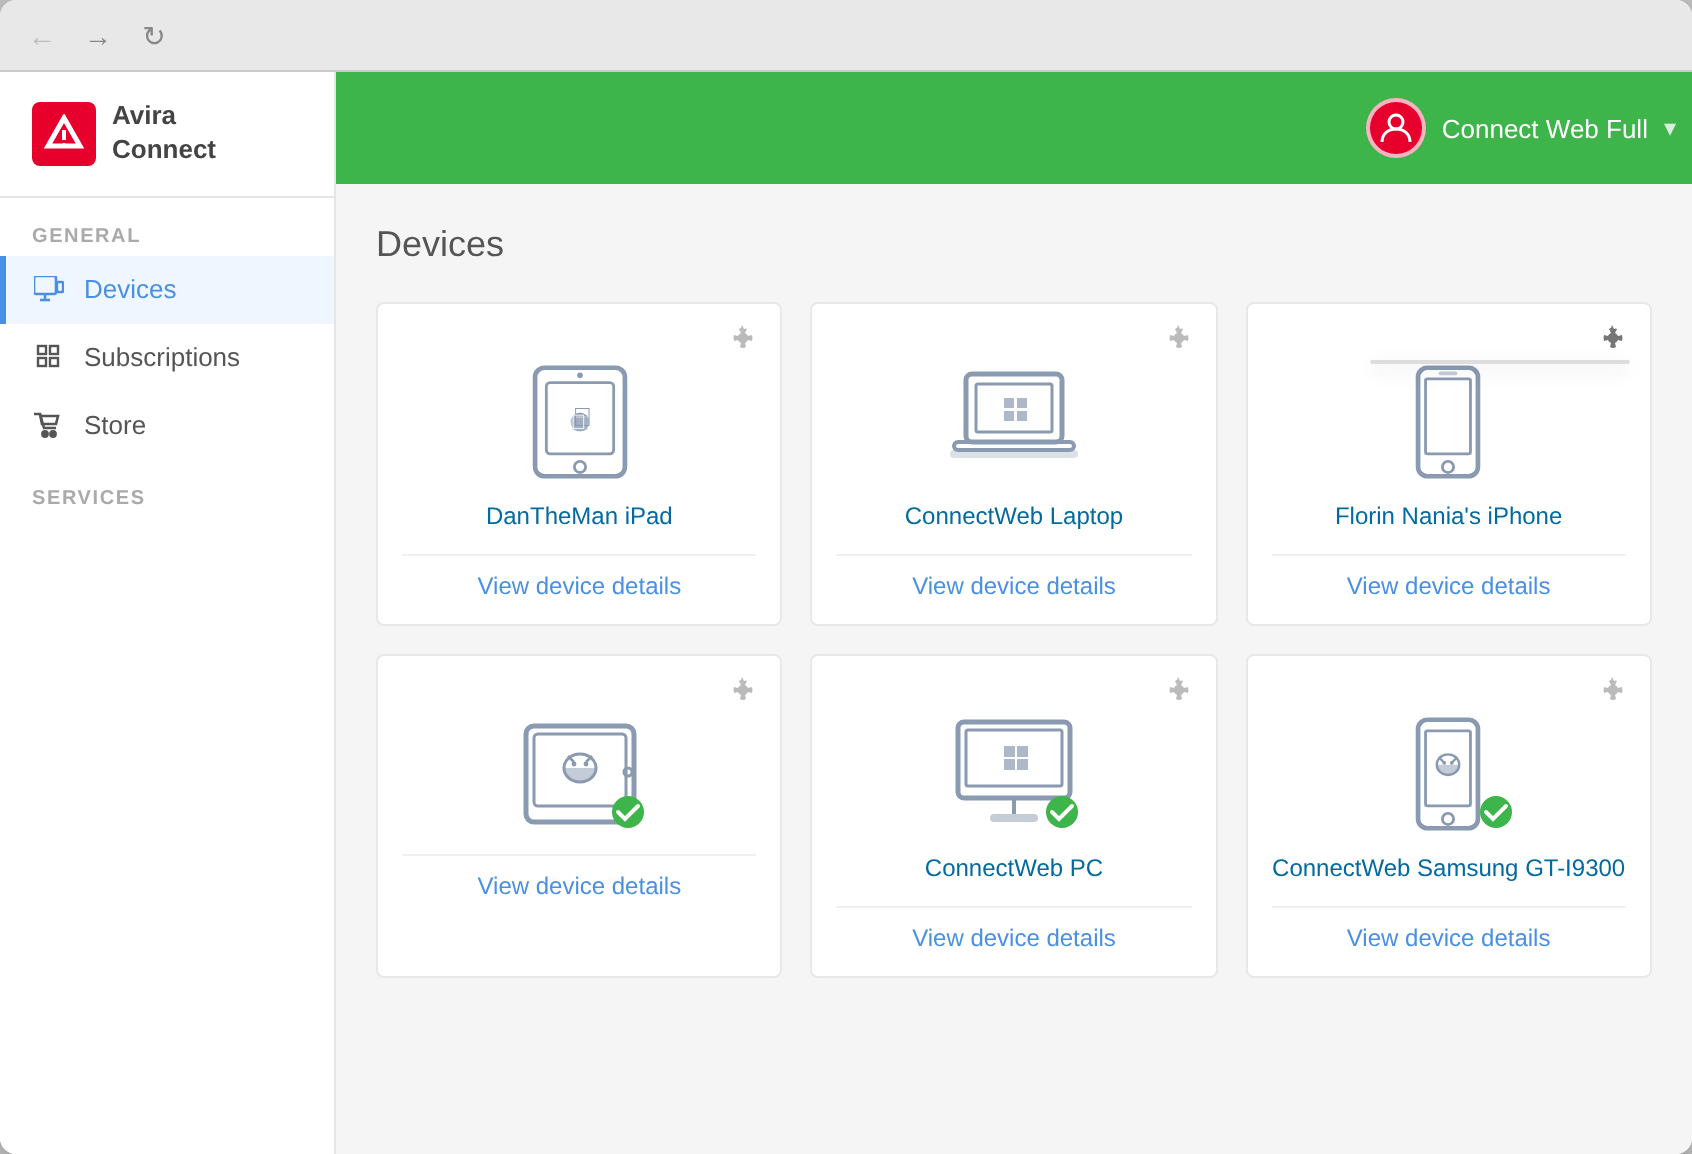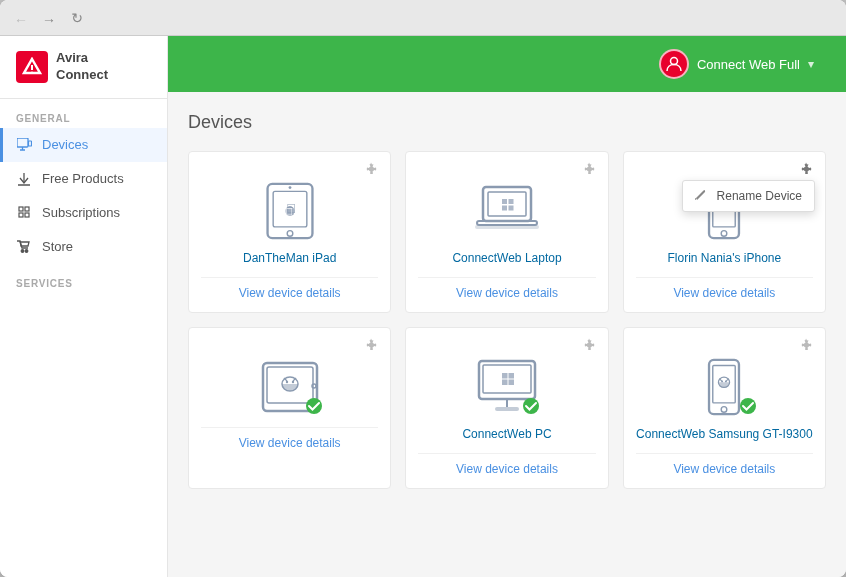--- a/index.html
+++ b/index.html
@@ -130,21 +130,21 @@
       display: flex;
       flex-direction: column;
       overflow: hidden;
     }
     .top-bar {
       background: #3db54a;
       height: 56px;
       display: flex;
       align-items: center;
       justify-content: flex-end;
-      padding: 0 32px;
+      padding: 0 8px;
       flex-shrink: 0;
     }
     .user-badge {
       display: flex;
       align-items: center;
       gap: 8px;
       color: #fff;
       font-size: 13px;
       cursor: pointer;
     }
@@ -299,30 +299,20 @@
           <svg width="15" height="13" viewBox="0 0 15 13" fill="currentColor">
             <rect x="0" y="0" width="11" height="9" rx="1" fill="none" stroke="currentColor" stroke-width="1.3"></rect>
             <line x1="5.5" y1="9" x2="5.5" y2="12" stroke="currentColor" stroke-width="1.3"></line>
             <line x1="3" y1="12" x2="8" y2="12" stroke="currentColor" stroke-width="1.3"></line>
             <rect x="11.5" y="3" width="3" height="5" rx="0.5" fill="none" stroke="currentColor" stroke-width="1.2"></rect>
           </svg>
         </span>
         <span>Devices</span>
       </div>
 
-      <div class="sidebar-item">
-        <span class="sidebar-icon">
-          <svg width="14" height="14" viewBox="0 0 14 14" fill="none" stroke="currentColor" stroke-width="1.3">
-            <polyline points="3,6 7,11 11,6"></polyline>
-            <line x1="7" y1="1" x2="7" y2="11"></line>
-            <line x1="1" y1="13" x2="13" y2="13"></line>
-          </svg>
-        </span>
-        <span>Free Products</span>
-      </div>
 
       <div class="sidebar-item">
         <span class="sidebar-icon">
           <svg width="13" height="13" viewBox="0 0 13 13" fill="none" stroke="currentColor" stroke-width="1.2">
             <rect x="1" y="1" width="4" height="4"></rect>
             <rect x="7" y="1" width="4" height="4"></rect>
             <rect x="1" y="7" width="4" height="4"></rect>
             <rect x="7" y="7" width="4" height="4"></rect>
           </svg>
         </span>
@@ -416,29 +406,20 @@
 
           <div class="device-card" style="position:relative;">
             <div class="device-settings">
               <svg width="14" height="14" viewBox="0 0 14 14" fill="#555">
                 <circle cx="7" cy="7" r="2"></circle>
                 <path d="M7 0.5 L8 2.5 Q9 2 9.5 2.5 L8.5 4.5 Q9.5 5 10 6 L12 5.5 Q12.5 7 12 8.5 L10 8 Q9.5 9 8.5 9.5 L9 11.5 Q7.5 12.5 6 11.5 L6.5 9.5 Q5.5 9 5 8 L3 8.5 Q2.5 7 3 5.5 L5 6 Q5.5 5 6.5 4.5 L5.5 2.5 Q6 2 6.5 2 Z" fill="#777"></path>
               </svg>
             </div>
 
             <div class="context-menu">
-              <div class="context-menu-item">
-                <span class="cm-icon">
-                  <svg width="11" height="11" viewBox="0 0 11 11" fill="#888">
-                    <path d="M1,9 L8.5,1.5 Q9.5,0.5 10,1.5 L10,2 Q10.5,2.5 9.5,3.5 L2,11 Z"></path>
-                    <line x1="0" y1="11" x2="1" y2="9" stroke="#888" stroke-width="1"></line>
-                  </svg>
-                </span>
-                <span>Rename Device</span>
-              </div>
             </div>
             <div class="device-icon-wrap">
               <svg class="phone-svg" viewBox="0 0 36 62" fill="none">
                 <rect x="2" y="2" width="32" height="58" rx="5" fill="none" stroke="#8a9ab0" stroke-width="2.5"></rect>
                 <rect x="6" y="8" width="24" height="40" rx="1" fill="none" stroke="#8a9ab0" stroke-width="1.5"></rect>
                 <circle cx="18" cy="55" r="3" fill="none" stroke="#8a9ab0" stroke-width="1.5"></circle>
                 <rect x="13" y="4" width="10" height="2" rx="1" fill="#8a9ab0" opacity="0.5"></rect>
               </svg>
             </div>
             <div class="device-name">Florin Nania's iPhone</div>

